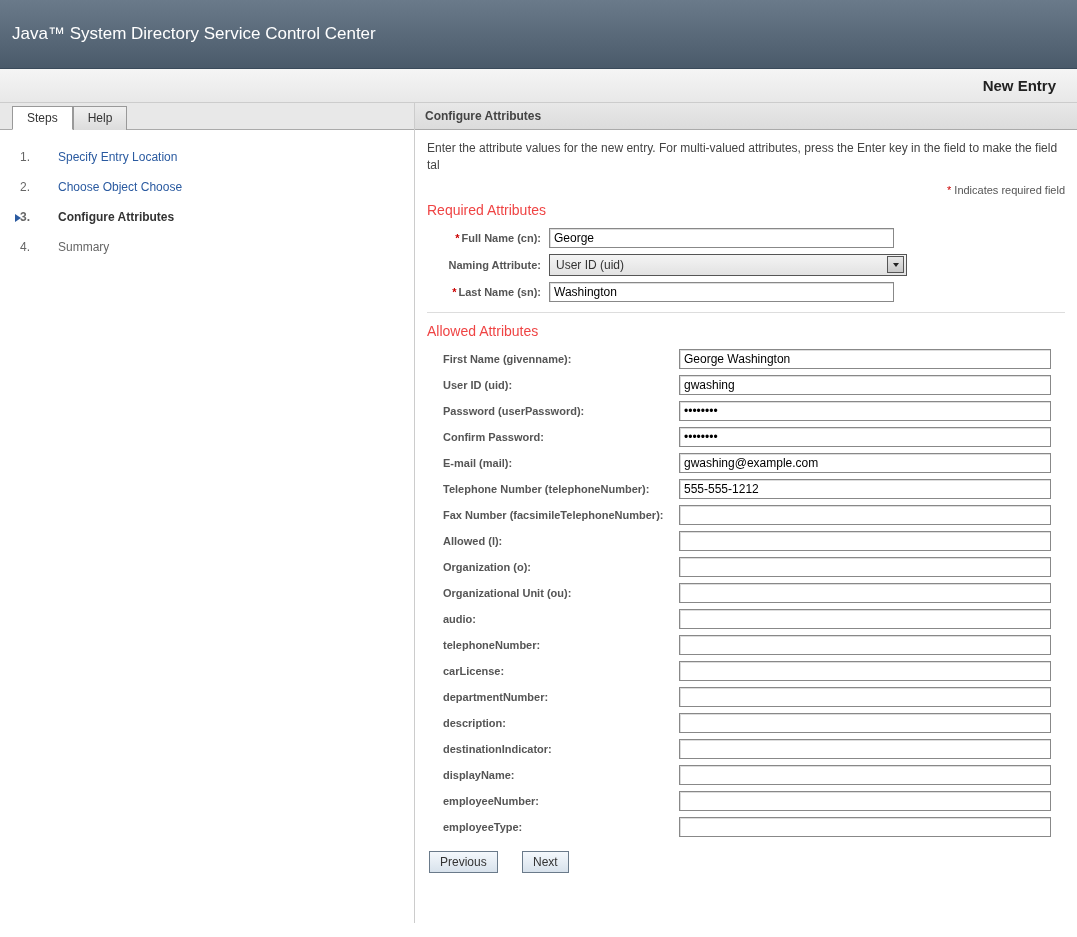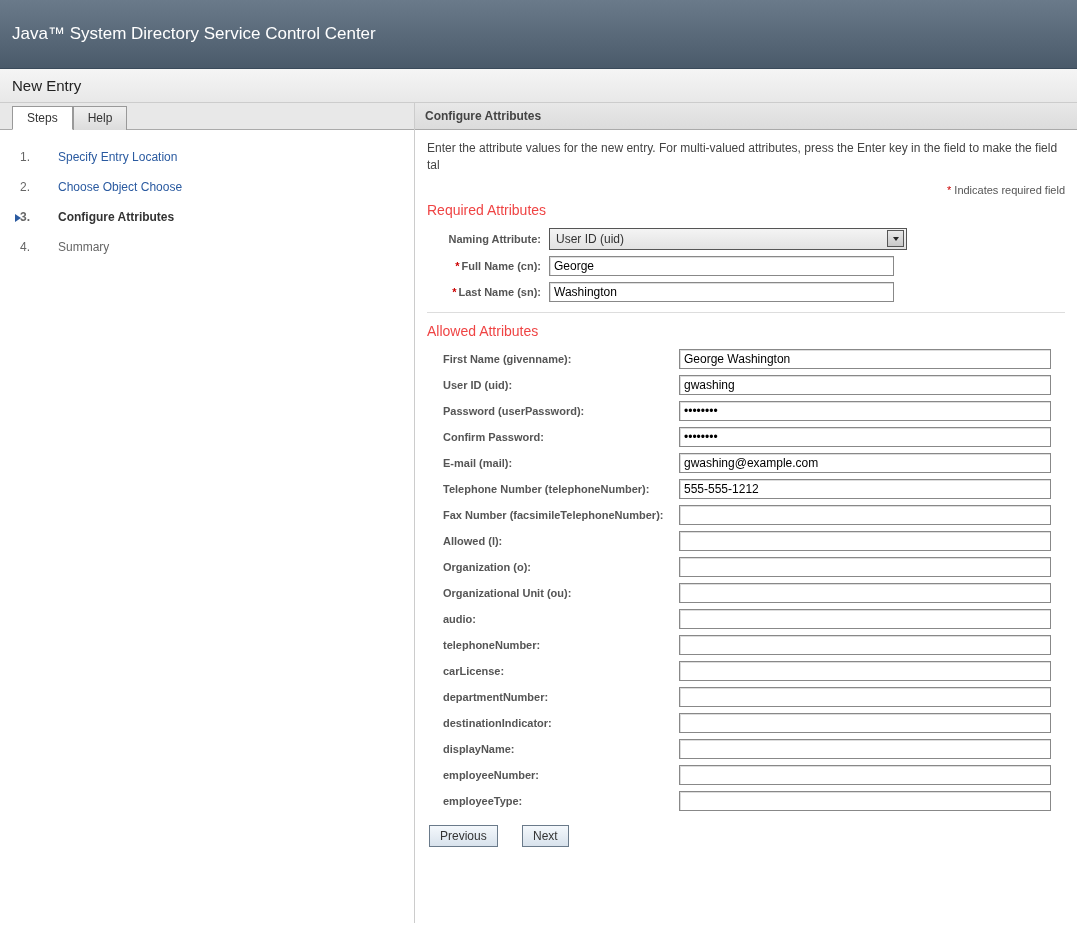--- a/index.html
+++ b/index.html
@@ -13,25 +13,26 @@
   .header-bar {
     background: linear-gradient(#6a7a8a, #4a5a6a);
     color: #fff;
     padding: 24px 12px;
     font-size: 17px;
     font-weight:400;
     border-bottom:1px solid #3a4a5a;
   }
   .subheader {
     background: linear-gradient(#f5f5f5,#e8e8e8);
-    padding: 8px 12px;
+    padding: 8px 21px;
     font-size: 15px;
-    font-weight: normal;
+    font-weight: bold;
     color:#222;
     border-bottom:1px solid #ccc;
+    text-align:right;
   }
   .layout {
     display: flex;
     width: 100%;
   }
   .left-col {
     width: 415px;
     border-right: 1px solid #ccc;
     min-height: 820px;
   }
@@ -231,37 +232,37 @@
     </div>
     <div class="right-body">
       <div class="instr">Enter the attribute values for the new entry. For multi-valued attributes, press the Enter key in the field to make the field tal</div>
       <div class="req-note">
         <span class="ast">*</span><span> Indicates required field</span>
       </div>
 
       <div class="section-title">Required Attributes</div>
 
       <div class="form-row">
+        <div class="form-label req-label" style="width:122px; text-align:right; padding-right:8px;"><span class="ast">*</span><span>Full Name (cn):</span></div>
+        <input class="text-input" value="George" style="">
+      </div>
+
+      <div class="form-row">
         <div class="form-label" style="width:122px; text-align:right; padding-right:8px;">Naming Attribute:</div>
         <div class="select-emul">
           <span>User ID (uid)</span>
           <span class="select-btn">
             <svg width="8" height="8" viewBox="0 0 8 8">
                 <path d="M1 2 L7 2 L4 6 Z" fill="#222"></path>
               </svg>
           </span>
         </div>
       </div>
 
       <div class="form-row">
-        <div class="form-label req-label" style="width:122px; text-align:right; padding-right:8px;"><span class="ast">*</span><span>Full Name (cn):</span></div>
-        <input class="text-input" value="George" style="">
-      </div>
-
-      <div class="form-row">
         <div class="form-label req-label" style="width:122px; text-align:right; padding-right:8px;"><span class="ast">*</span><span>Last Name (sn):</span></div>
         <input class="text-input" value="Washington" style="">
       </div>
 
       <hr class="sep">
 
       <div class="section-title">Allowed Attributes</div>
 
       <div id="allowed-fields">
           <div class="form-row">
@@ -311,20 +312,24 @@
           <div class="form-row">
             <div class="form-label">telephoneNumber:</div>
             <input class="text-input wide" value="" style="">
           </div>
           <div class="form-row">
             <div class="form-label">carLicense:</div>
             <input class="text-input wide" value="" style="">
           </div>
           <div class="form-row">
             <div class="form-label">departmentNumber:</div>
+            <input class="text-input wide" value="" style="">
+          </div>
+          <div class="form-row">
+            <div class="form-label">description:</div>
             <input class="text-input wide" value="" style="">
           </div>
           <div class="form-row">
             <div class="form-label">destinationIndicator:</div>
             <input class="text-input wide" value="" style="">
           </div>
           <div class="form-row">
             <div class="form-label">displayName:</div>
             <input class="text-input wide" value="" style="">
           </div>

